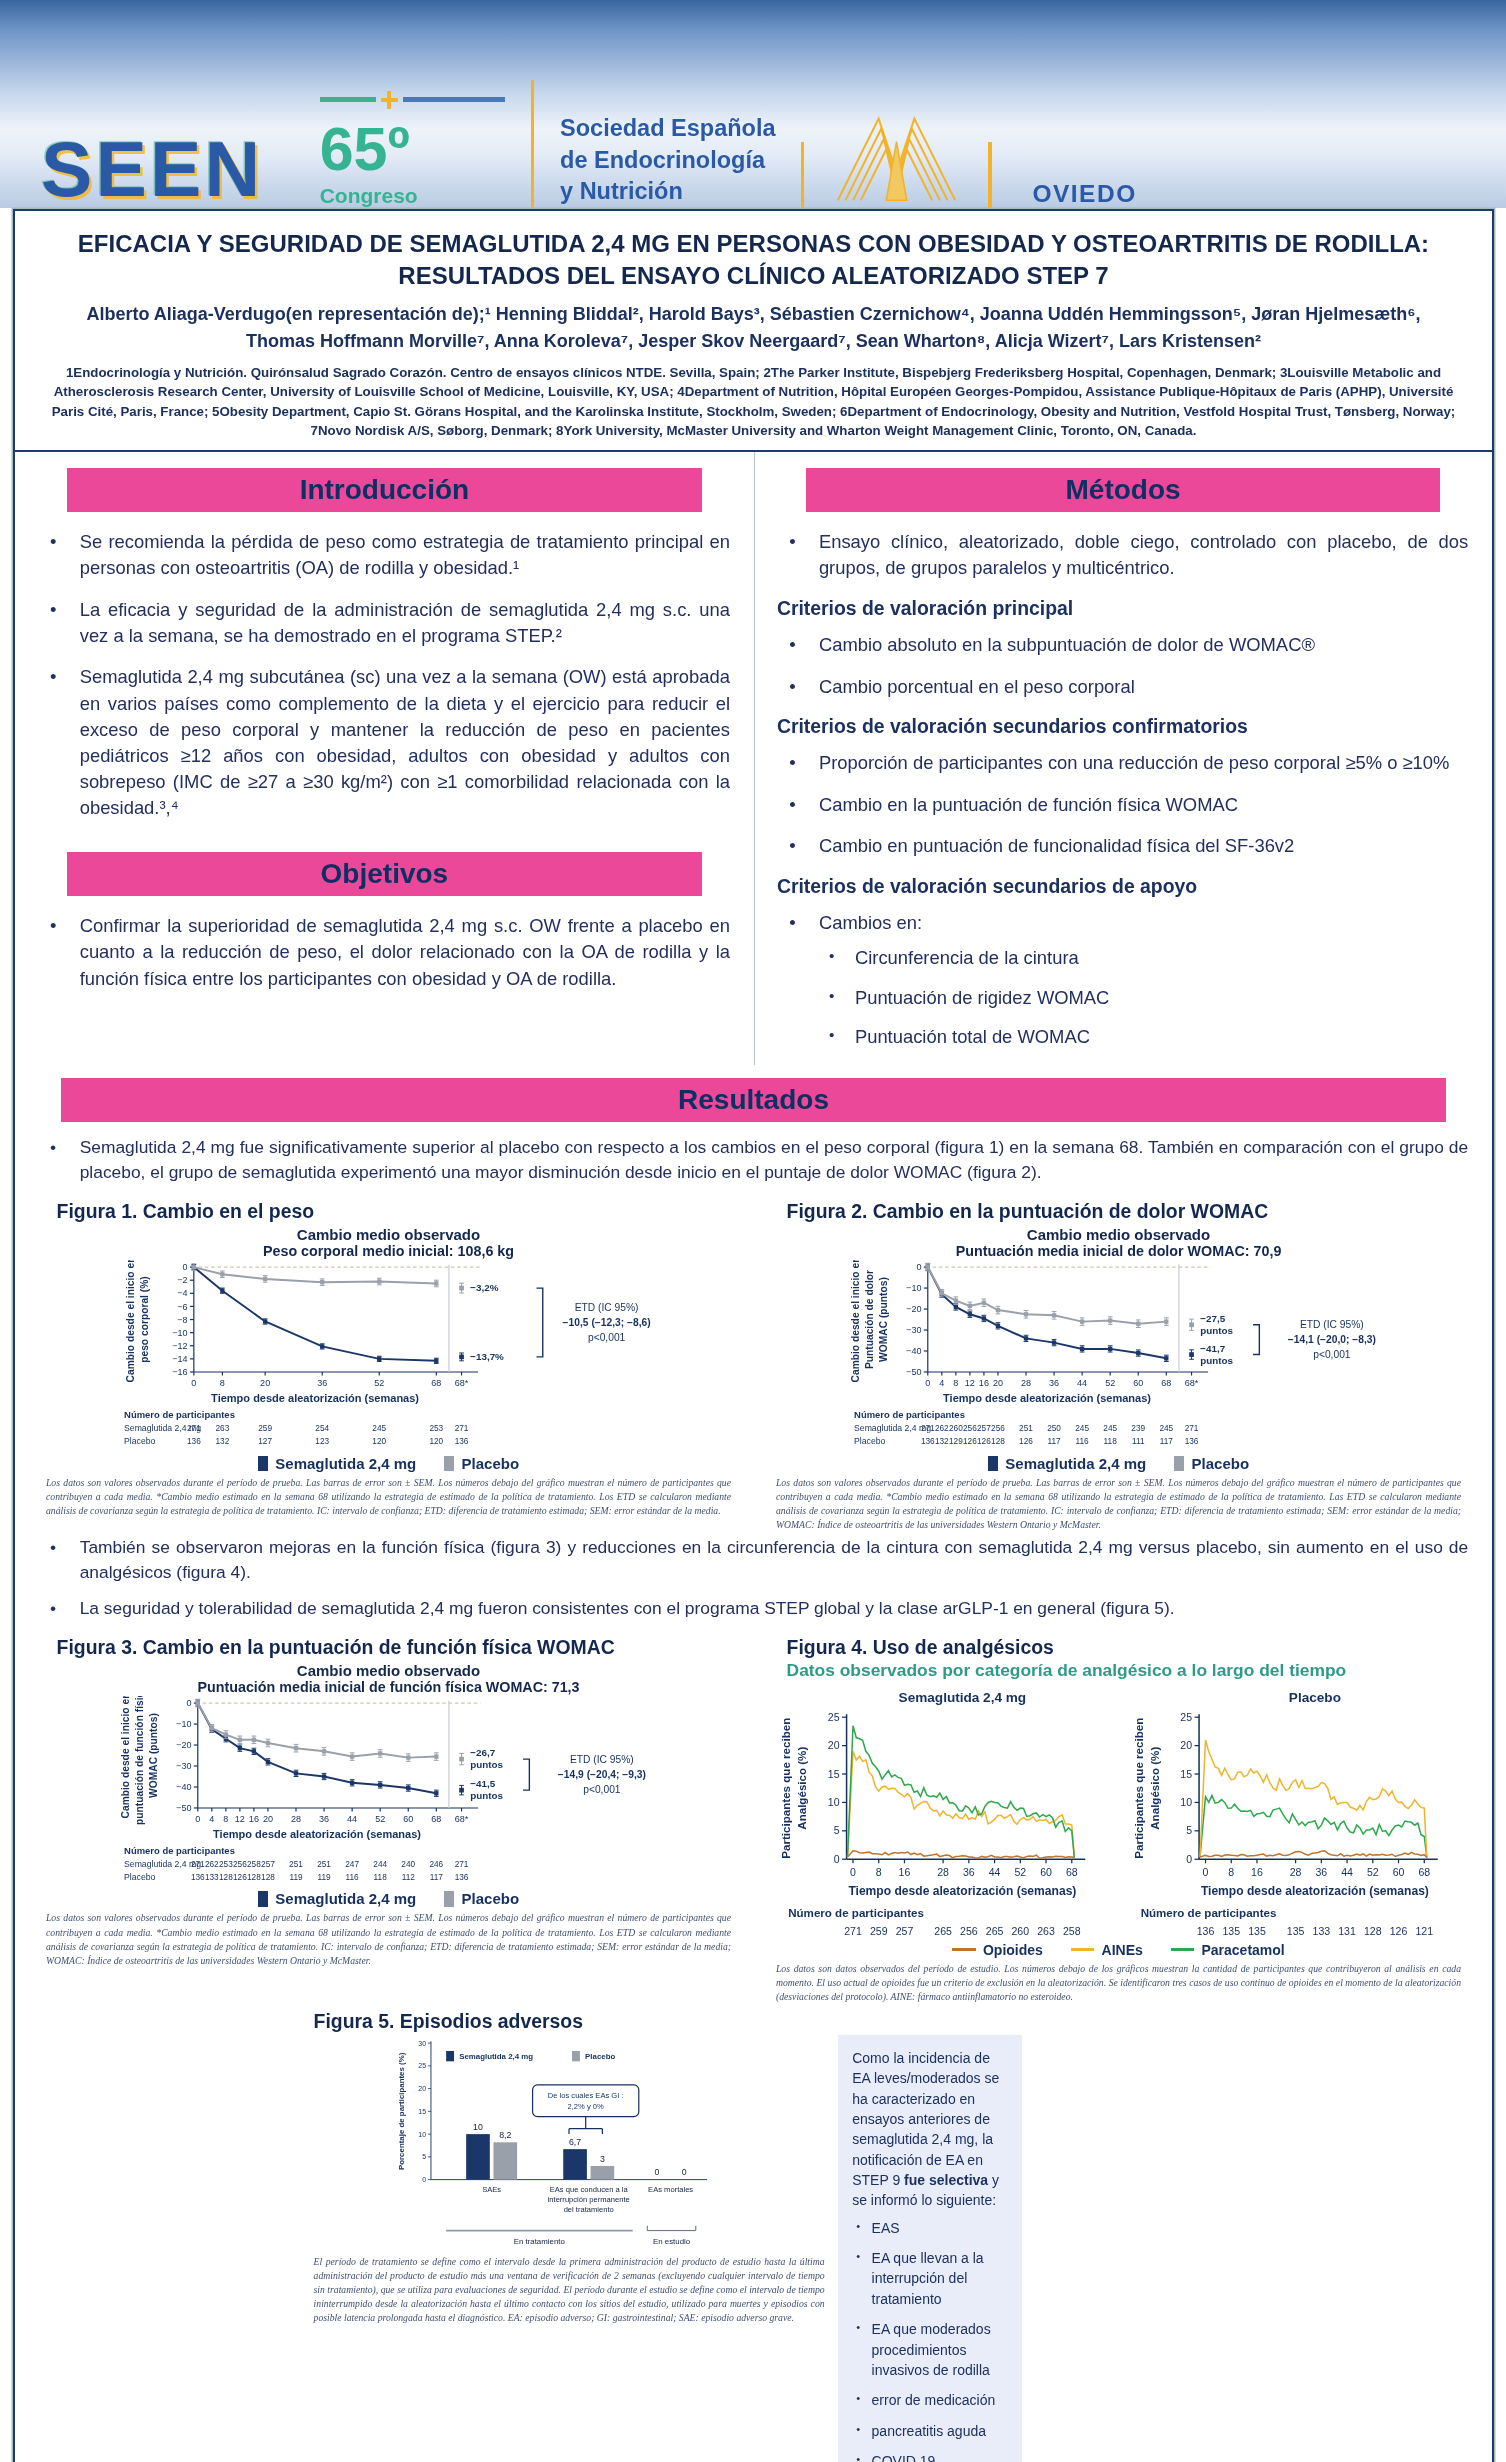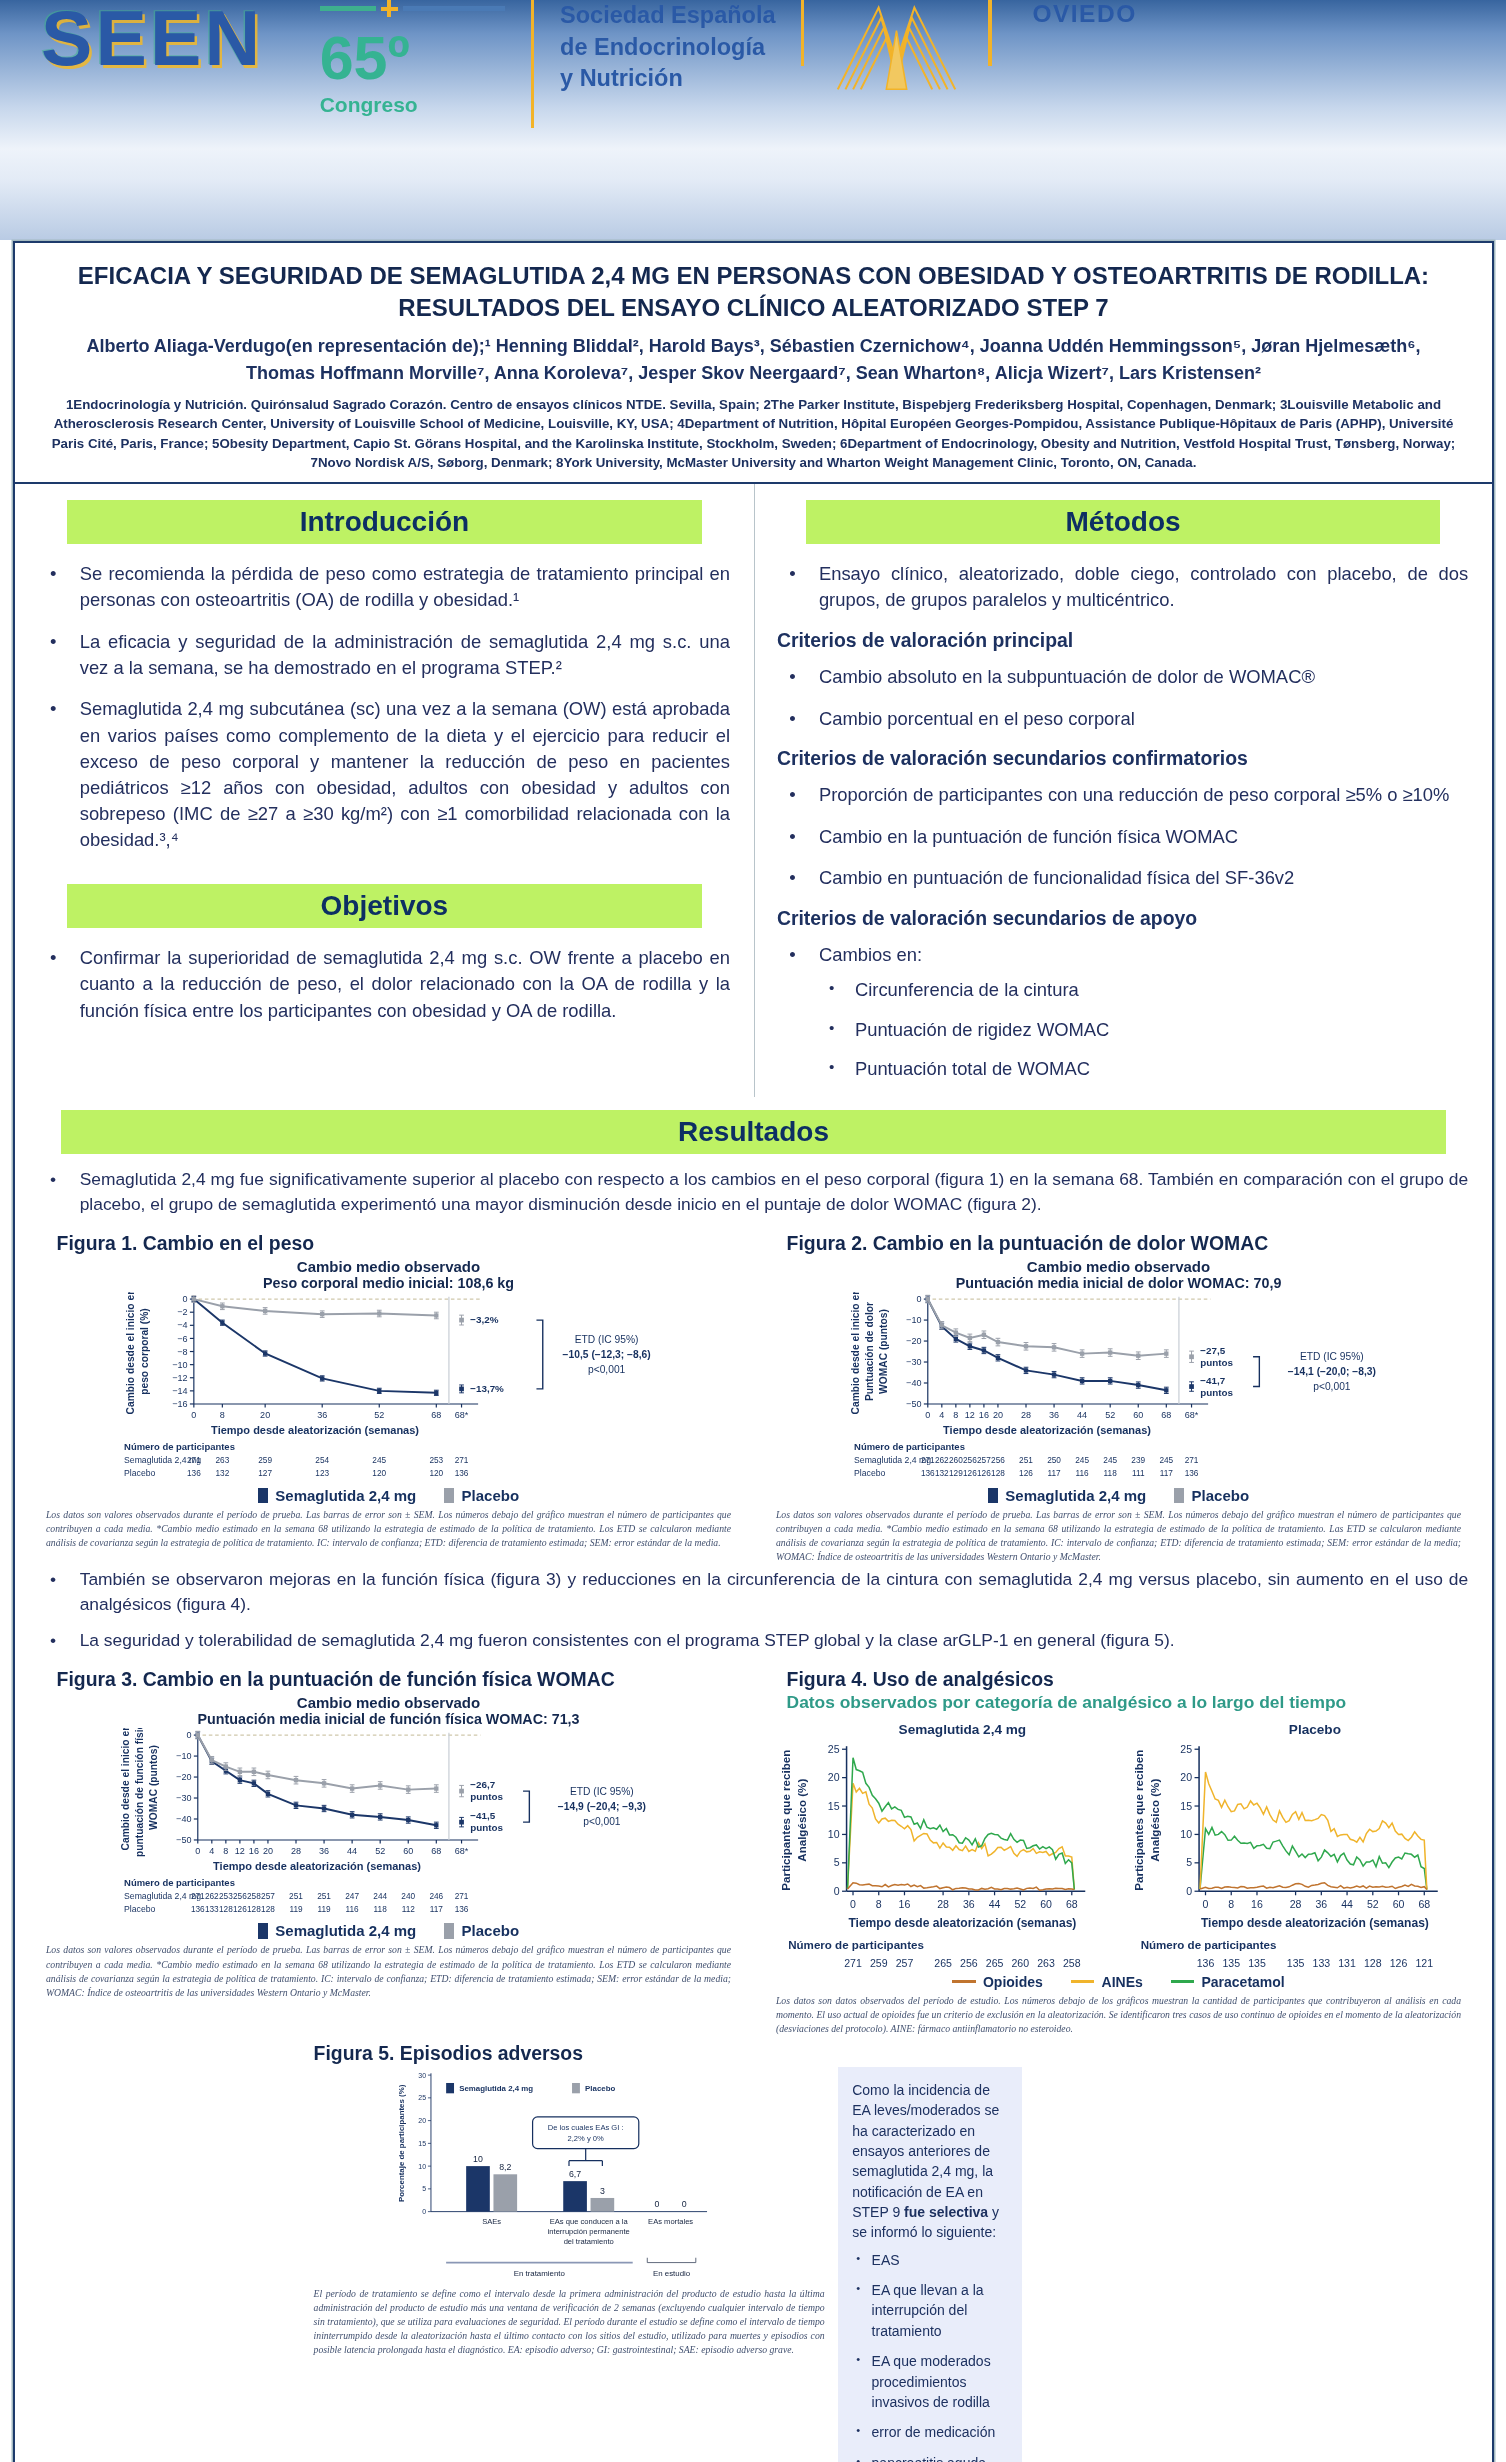--- a/index.html
+++ b/index.html
@@ -1,20 +1,20 @@
 <!DOCTYPE html>
 <html style="font-size:8.2px"><head>
 <meta charset="utf-8">
 <style>
   html,body{margin:0;padding:0;background:#ffffff;}
   body{font-family:"Liberation Sans",sans-serif;color:#1d3160;}
   .page{width:1507px;height:2462px;overflow:hidden;position:relative;background:#fff;}
 
   
-  .banner{height:240px;box-sizing:border-box;display:flex;align-items:flex-start;gap:25.6px;padding:0 41px;
+  .banner{height:208px;box-sizing:border-box;display:flex;align-items:flex-end;gap:25.6px;padding:0 41px;
     background:linear-gradient(180deg,#38659f 0%,#6e94c6 14%,#c7d7ec 45%,#eef3fa 62%,#e3ebf6 75%,#b9cbe4 100%);}
   .seen-logo{font-size:77px;font-weight:bold;color:#2a59a6;letter-spacing:3.1px;line-height:1;
     text-shadow:2.6px 2.6px 0 rgba(242,185,41,.85),-1.5px -1.5px 0 rgba(62,176,142,.55);}
   .congress-block{text-align:left;margin-left:31px;}
   .deco-lines{display:flex;align-items:center;gap:5.1px;margin-bottom:13.3px;}
   .deco-lines .g{width:56px;height:5.1px;background:#3eb08e;}
   .deco-lines .p{width:17.4px;height:17.4px;position:relative;}
   .deco-lines .p::before{content:"";position:absolute;left:6.6px;top:0;width:4.1px;height:17.4px;background:#f2b329;}
   .deco-lines .p::after{content:"";position:absolute;left:0;top:6.6px;width:17.4px;height:4.1px;background:#f2b329;}
   .deco-lines .b{width:102px;height:5.1px;background:#4a7ab5;}
@@ -30,21 +30,21 @@
   .poster-frame{margin:1px 13.3px 0;border:2px solid #1d3a6b;box-shadow:0 0 0 1.5px #a4bac1;background:#fff;}
   .title-block{padding:13.3px 36px 3.1px;text-align:center;}
   .poster-title{font-size:24px;font-weight:bold;color:#14284f;line-height:1.3;margin:4.1px 0 10.2px;}
   .authors{font-size:18px;font-weight:bold;color:#1d3160;line-height:1.5;}
   .affiliations{font-size:13.3px;font-weight:bold;color:#1d3160;line-height:1.45;margin:8.2px 0 7.2px;}
 
   .columns{display:grid;grid-template-columns:1fr 1fr;border-top:2px solid #1d3a6b;height:613px;overflow:hidden;}
   .col{padding:10.2px 20.4px;overflow:hidden;}
   .col-right{border-left:1.5px solid #b8c4ca;}
 
-  .sec-h{background:#bef264;color:#0d2f63;font-weight:bold;font-size:28px;text-align:center;
+  .sec-h{background:#ec4899;color:#0d2f63;font-weight:bold;font-size:28px;text-align:center;
     padding:6.1px 0;margin:5.1px 31px 17.4px;}
   .sec-h.full{margin:12.3px 46px 13.3px;}
 
   .bullets{list-style:none;margin:0;padding:0;font-size:18.4px;line-height:1.42;color:#232f5e;}
   .bullets li{position:relative;padding:0 3.1px 15.3px 44px;text-align:justify;}
   .bullets li::before{content:"•";position:absolute;left:14.3px;top:0;}
   .bullets.res{font-size:17.4px;margin:3.1px 20.4px 0;}
   .bullets.res li{padding-bottom:11.2px;}
   .sub-h{font-size:19.4px;font-weight:bold;color:#1d3160;margin:0 0 12.3px 2px;}
   .sub-bullets{list-style:none;margin:9.2px 0 0;padding:0;font-size:18.4px;}

